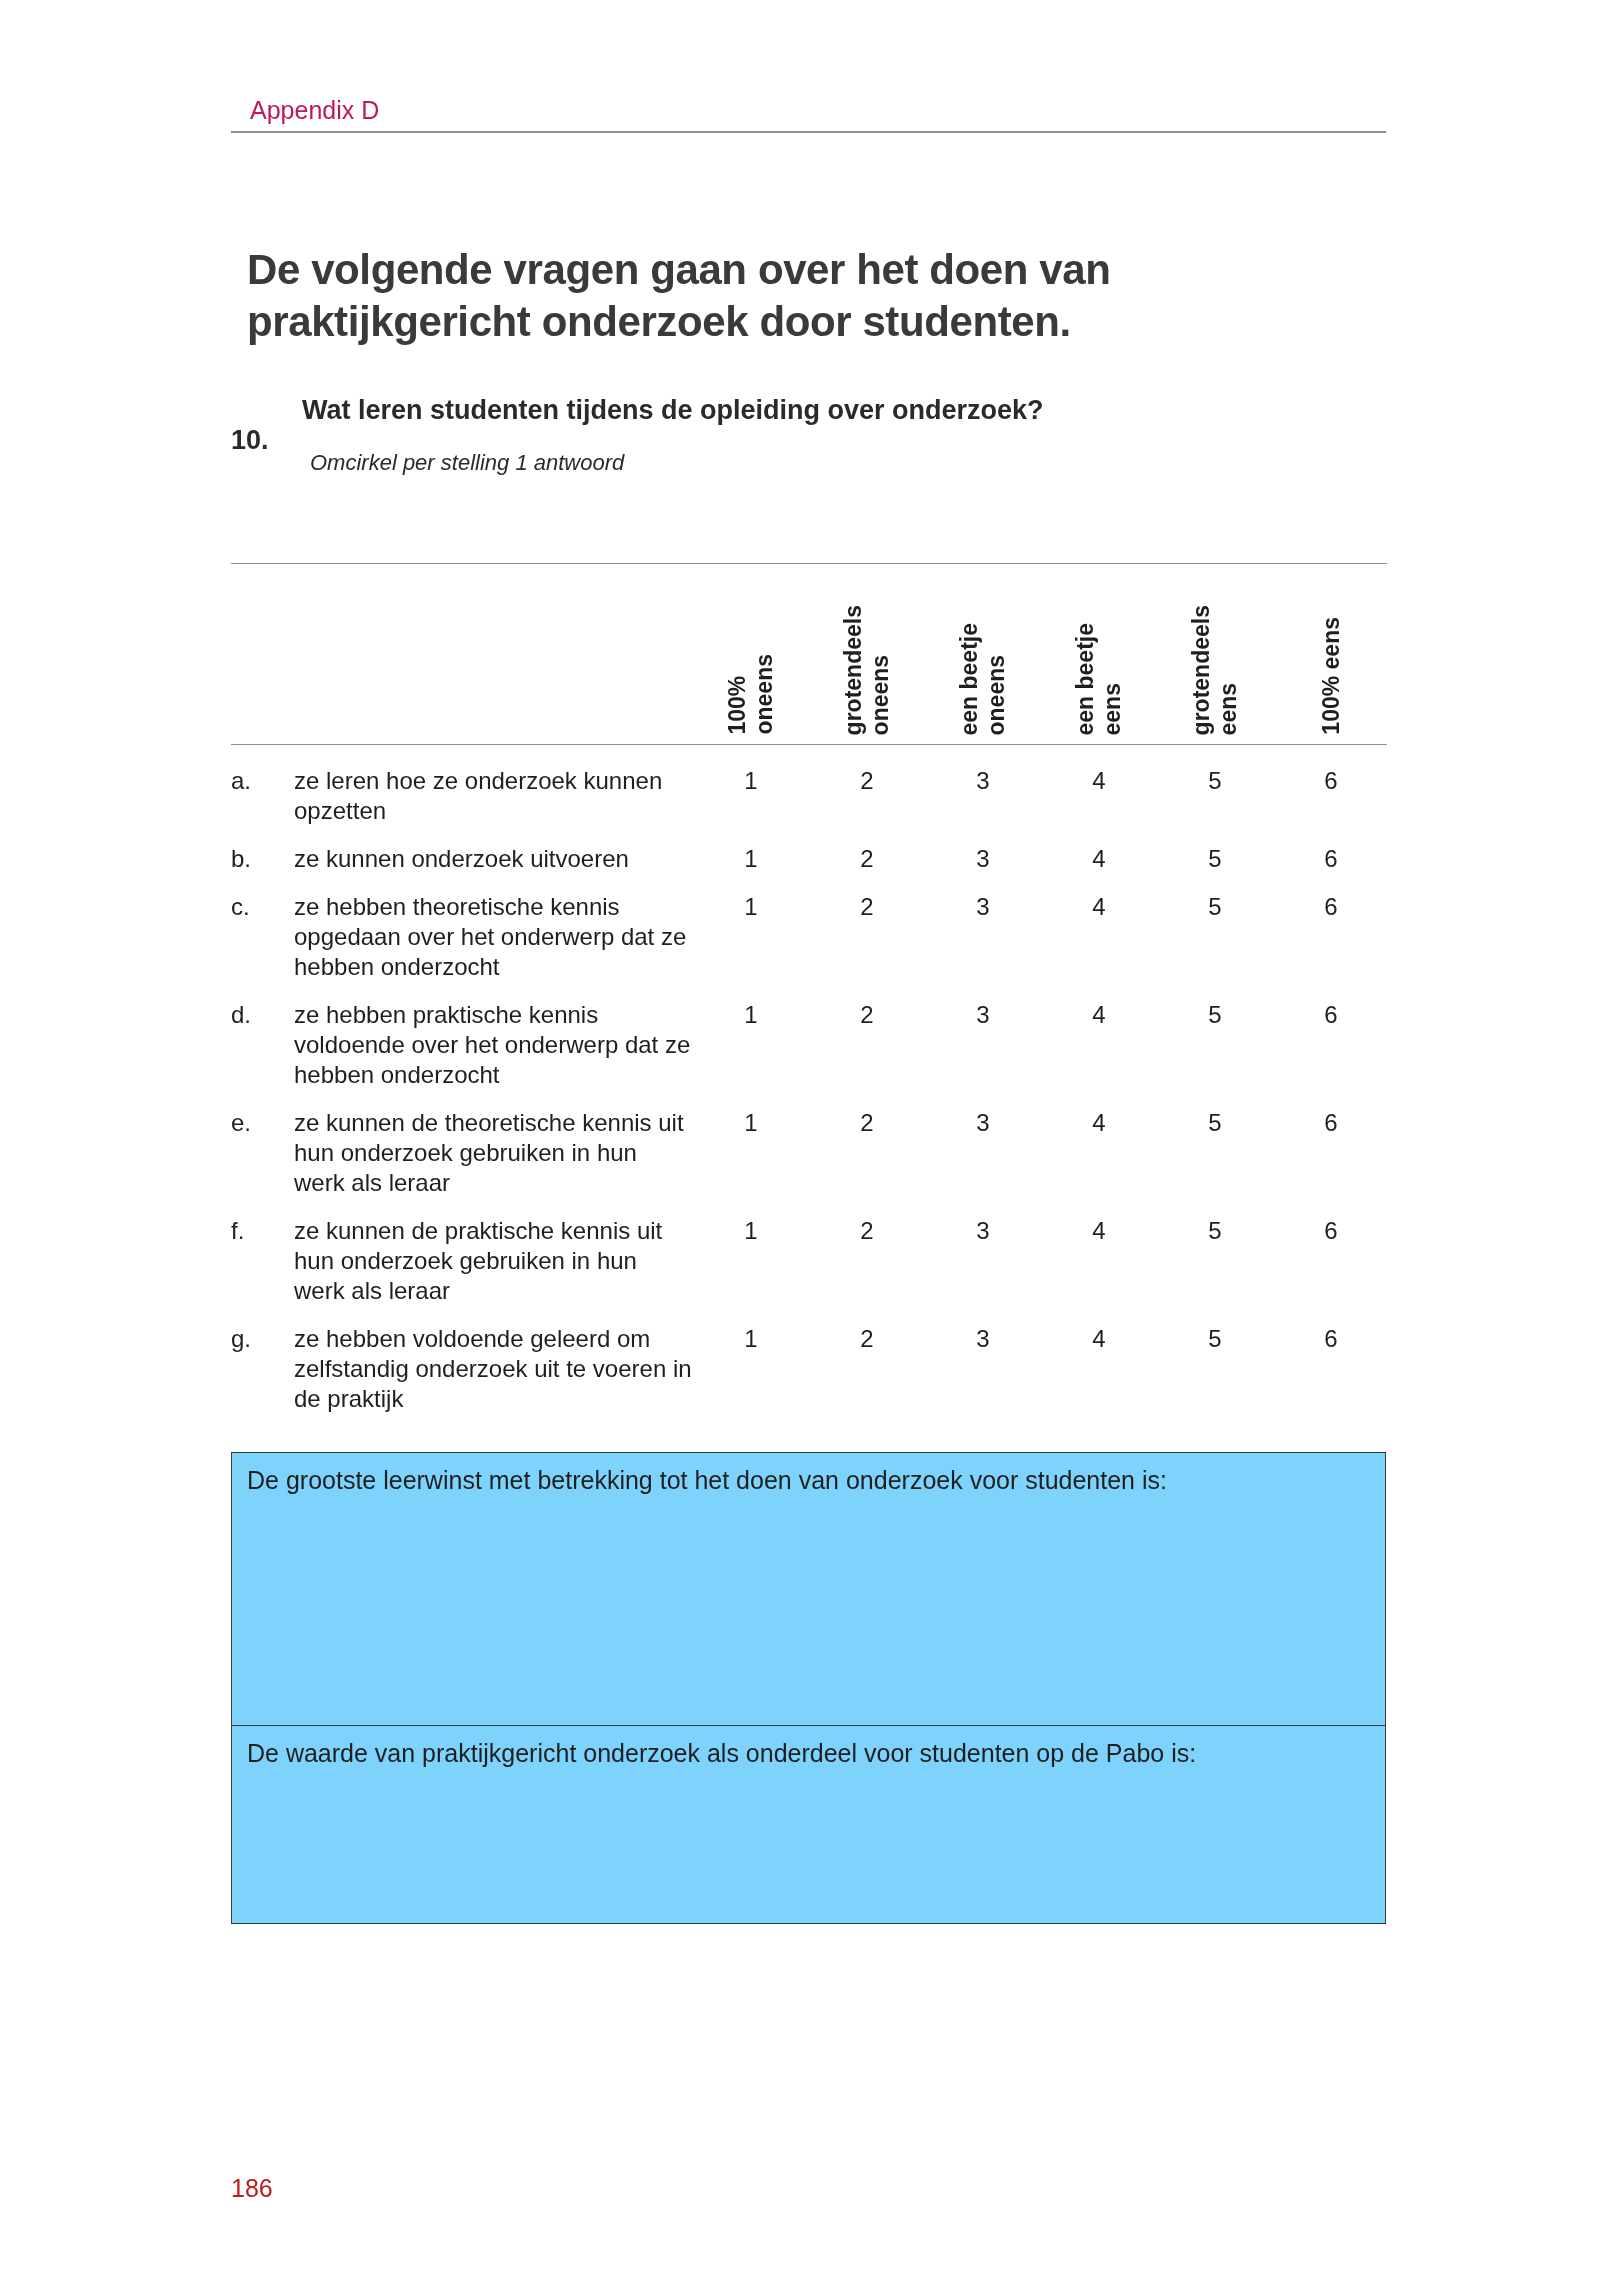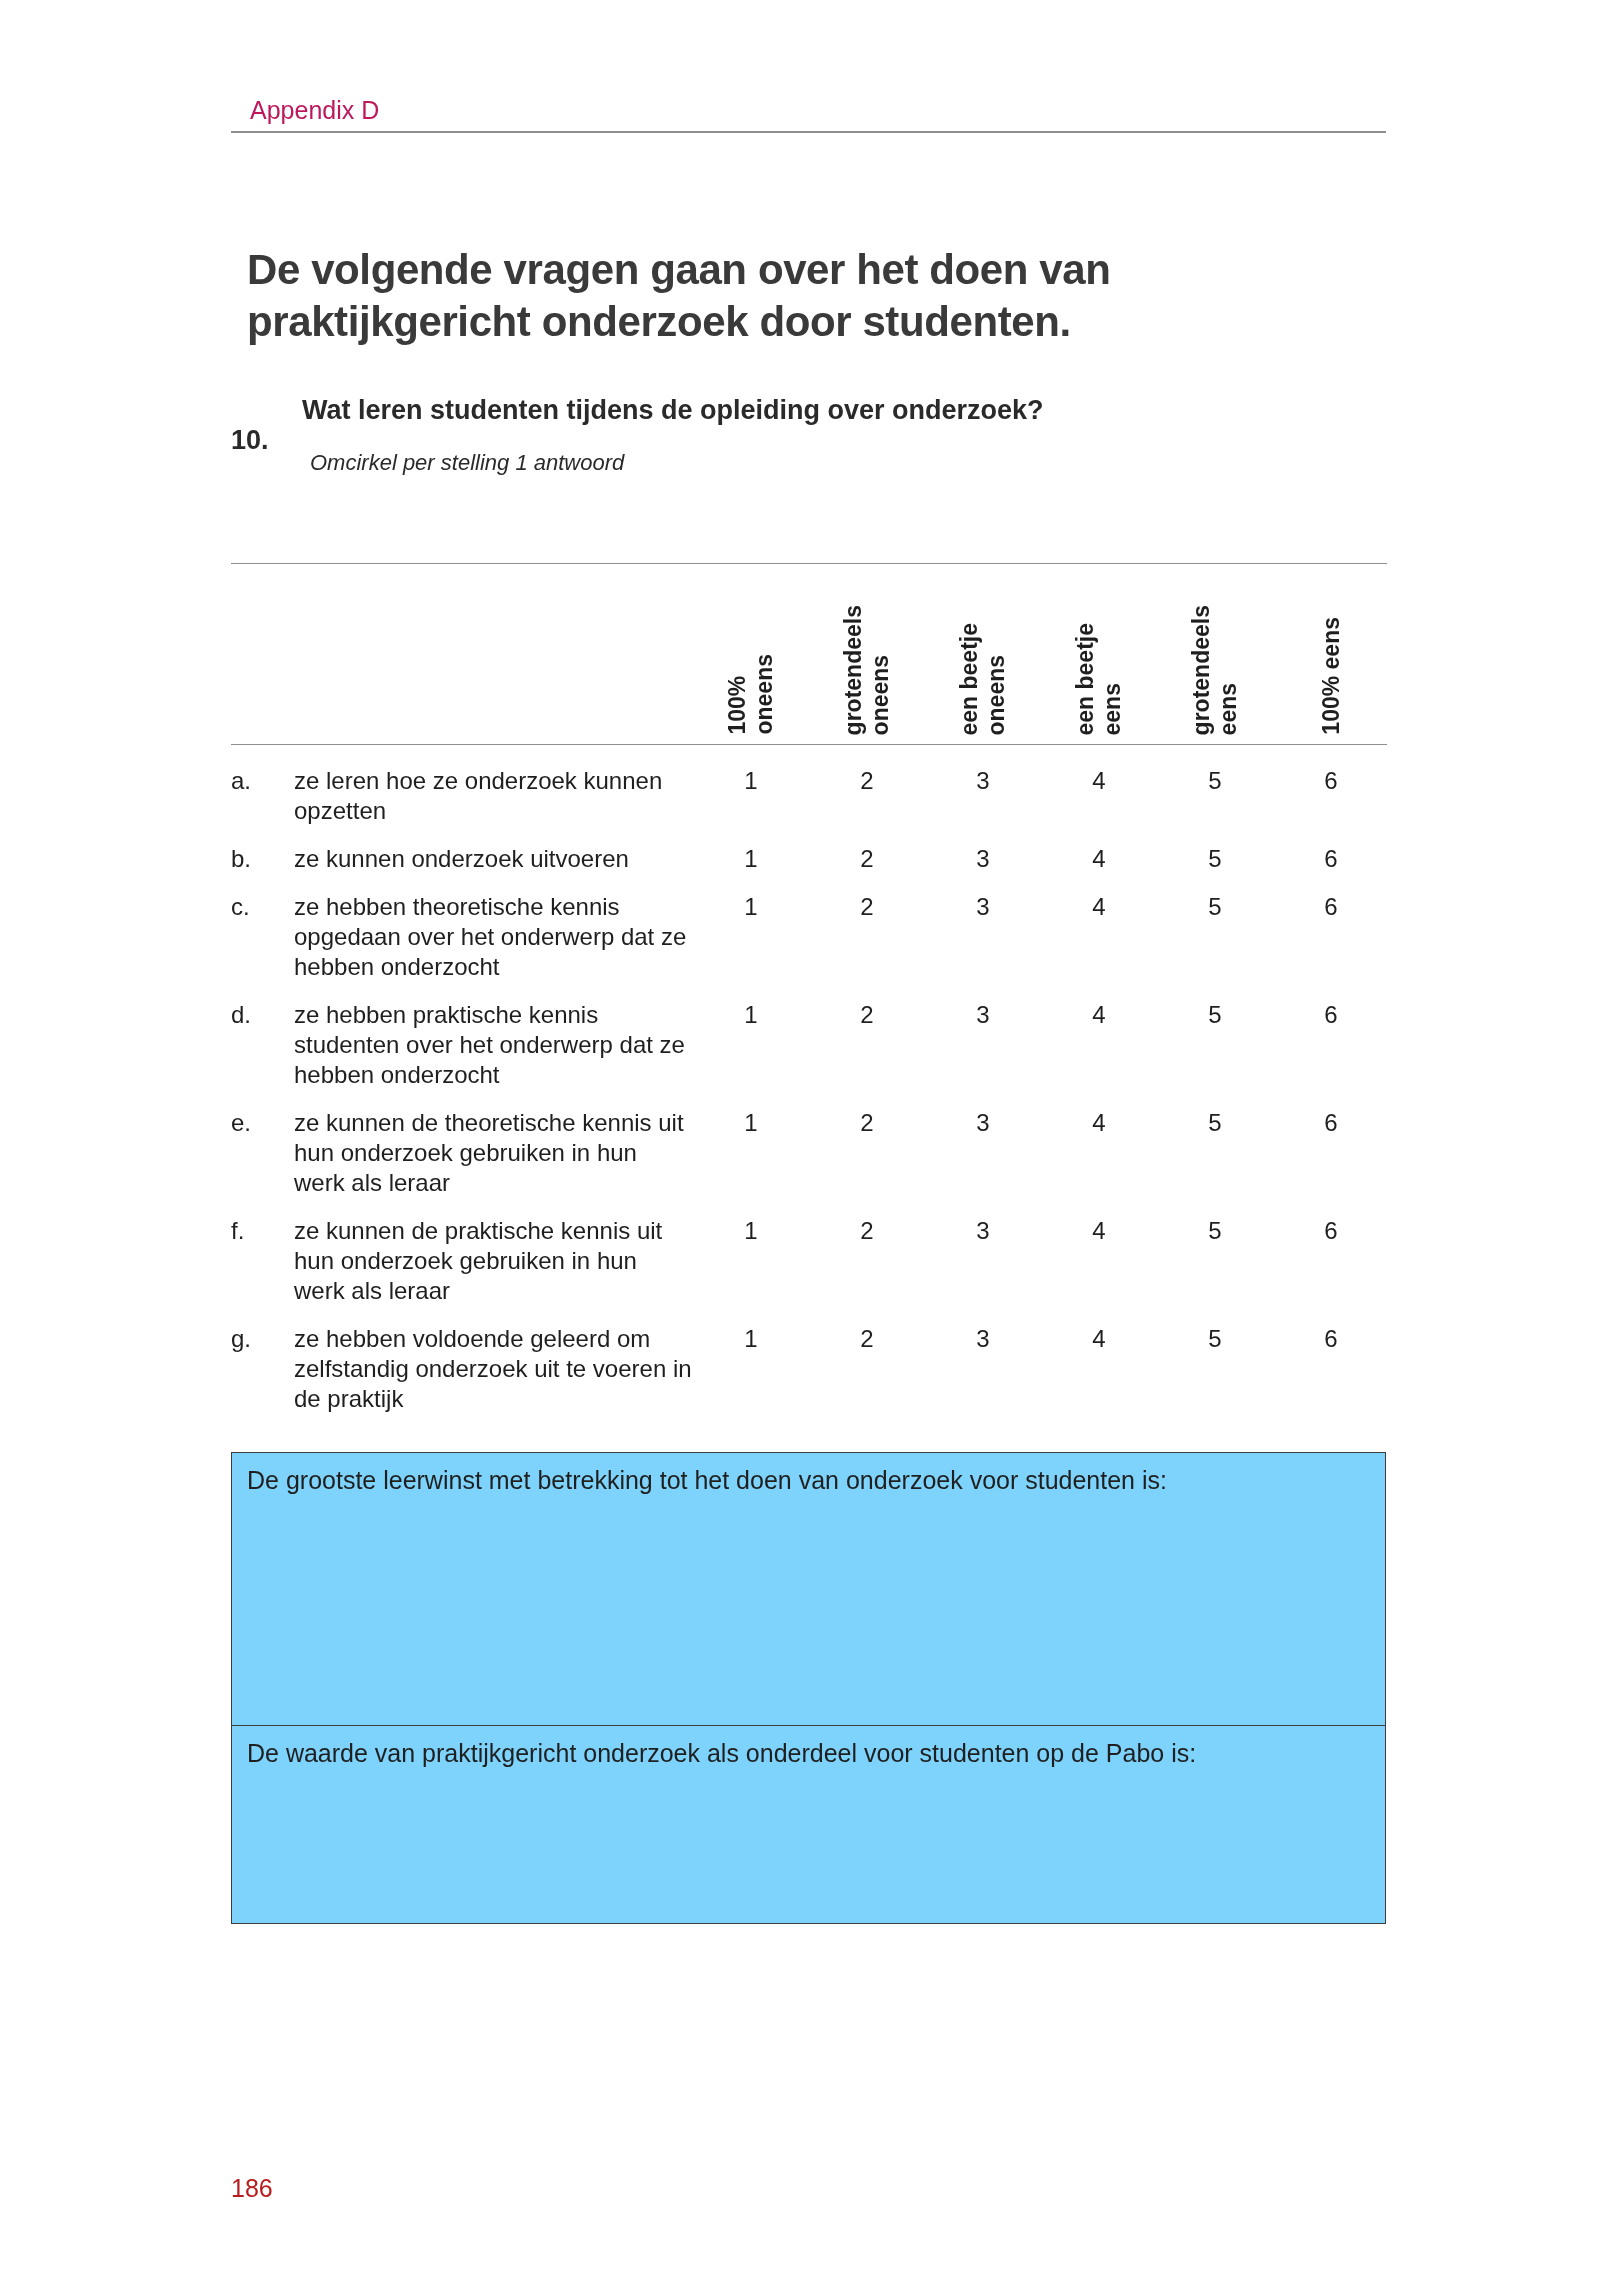--- a/index.html
+++ b/index.html
@@ -262,21 +262,21 @@
         <div class="num">2</div>
         <div class="num">3</div>
         <div class="num">4</div>
         <div class="num">5</div>
         <div class="num">6</div>
       </div>
 
       <div class="trow">
         <div class="stmt">
           <span class="letter">d.</span>
-          <span class="stmt-text">ze hebben praktische kennis studenten over het onderwerp dat ze hebben onderzocht</span>
+          <span class="stmt-text">ze hebben praktische kennis voldoende over het onderwerp dat ze hebben onderzocht</span>
         </div>
         <div class="num">1</div>
         <div class="num">2</div>
         <div class="num">3</div>
         <div class="num">4</div>
         <div class="num">5</div>
         <div class="num">6</div>
       </div>
 
       <div class="trow">

